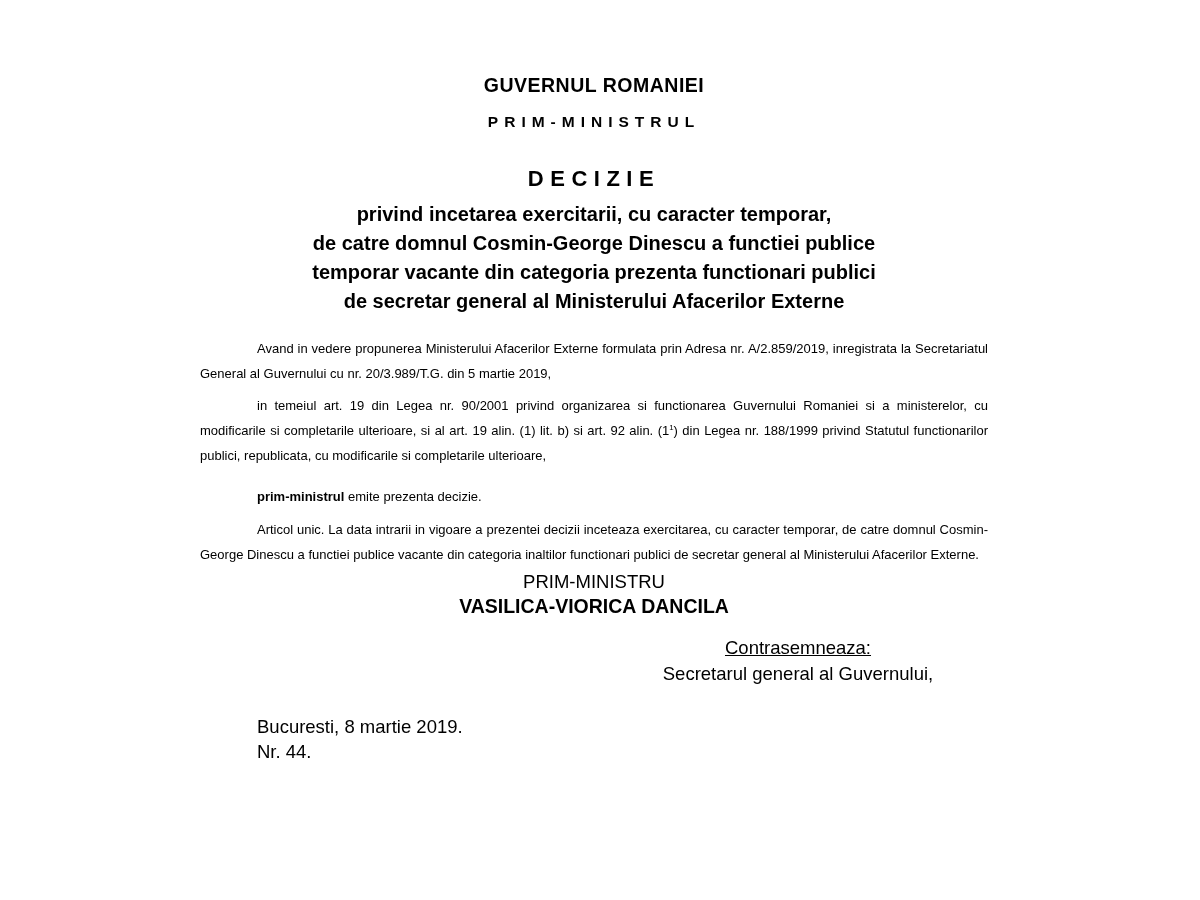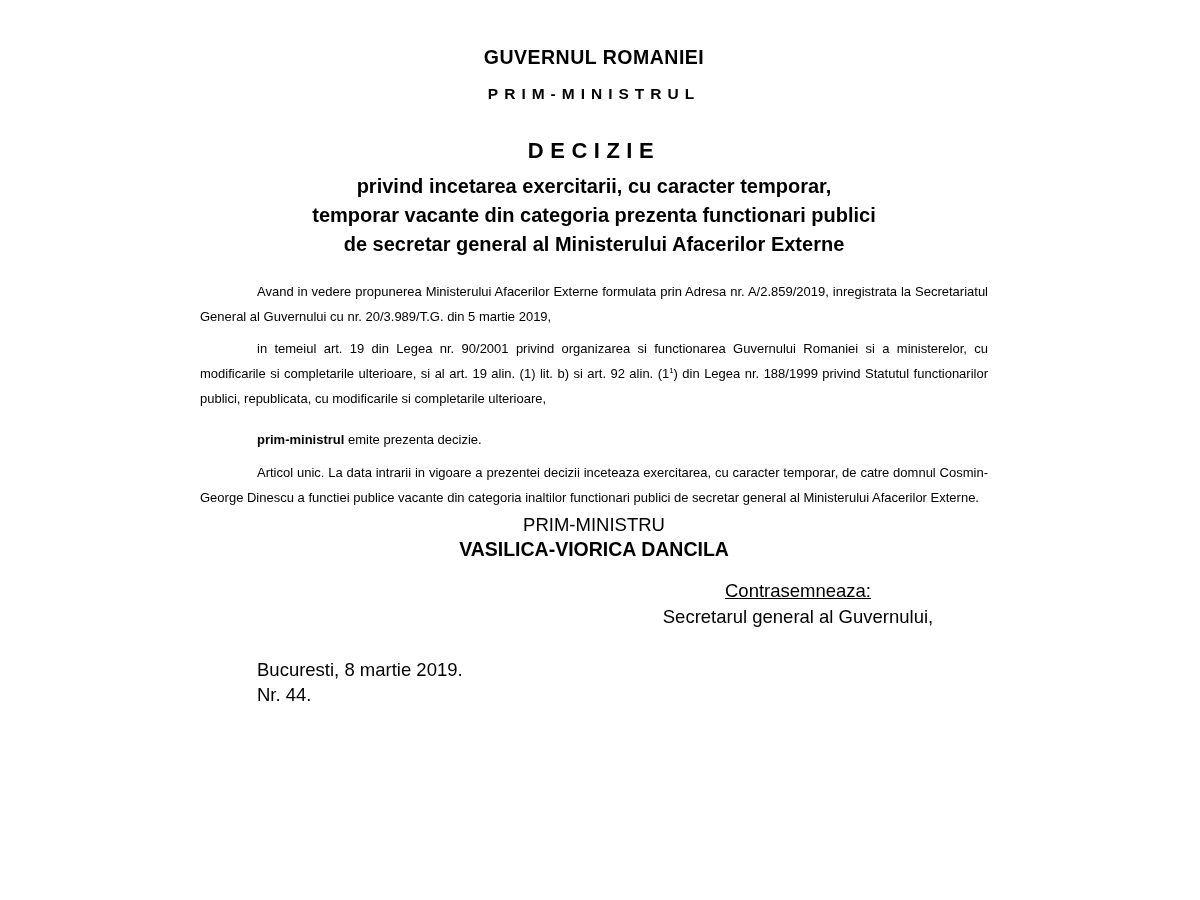--- a/index.html
+++ b/index.html
@@ -6,21 +6,21 @@
   .page {
     width: 1200px;
     height: 900px;
     background: #ffffff;
     color: #000000;
     font-family: "Liberation Sans", sans-serif;
     overflow: hidden;
   }
   .doc {
     padding-left: 200px;
-    padding-top: 47px;
+    padding-top: 75px;
     width: 788px;
   }
   .org {
     font-size: 19.5px;
     font-weight: bold;
     letter-spacing: 0.5px;
     text-align: center;
     line-height: 20px;
   }
   .inst {
@@ -96,20 +96,21 @@
   <div class="doc">
 
     <div class="org">GUVERNUL ROMANIEI</div>
 
     <div class="inst">PRIM-MINISTRUL</div>
 
     <div class="kind">DECIZIE</div>
 
     <div class="title">
       <div>privind incetarea exercitarii, cu caracter temporar,</div>
+      <div>de catre domnul Cosmin-George Dinescu a functiei publice</div>
       <div>temporar vacante din categoria prezenta functionari publici</div>
       <div>de secretar general al Ministerului Afacerilor Externe</div>
     </div>
 
     <p class="para para-recital1">Avand in vedere propunerea Ministerului Afacerilor Externe formulata prin Adresa nr. A/2.859/2019, inregistrata la Secretariatul General al Guvernului cu nr. 20/3.989/T.G. din 5 martie 2019,</p>
 
     <p class="para para-recital2"><span>in temeiul art. 19 din Legea nr. 90/2001 privind organizarea si functionarea Guvernului Romaniei si a ministerelor, cu modificarile si completarile ulterioare, si al art. 19 alin. (1) lit. b) si art. 92 alin. (1</span><sup>1</sup><span>) din Legea nr. 188/1999 privind Statutul functionarilor publici, republicata, cu modificarile si completarile ulterioare,</span></p>
 
     <p class="para para-enact"><span class="bold">prim-ministrul</span><span> emite prezenta decizie.</span></p>
 

